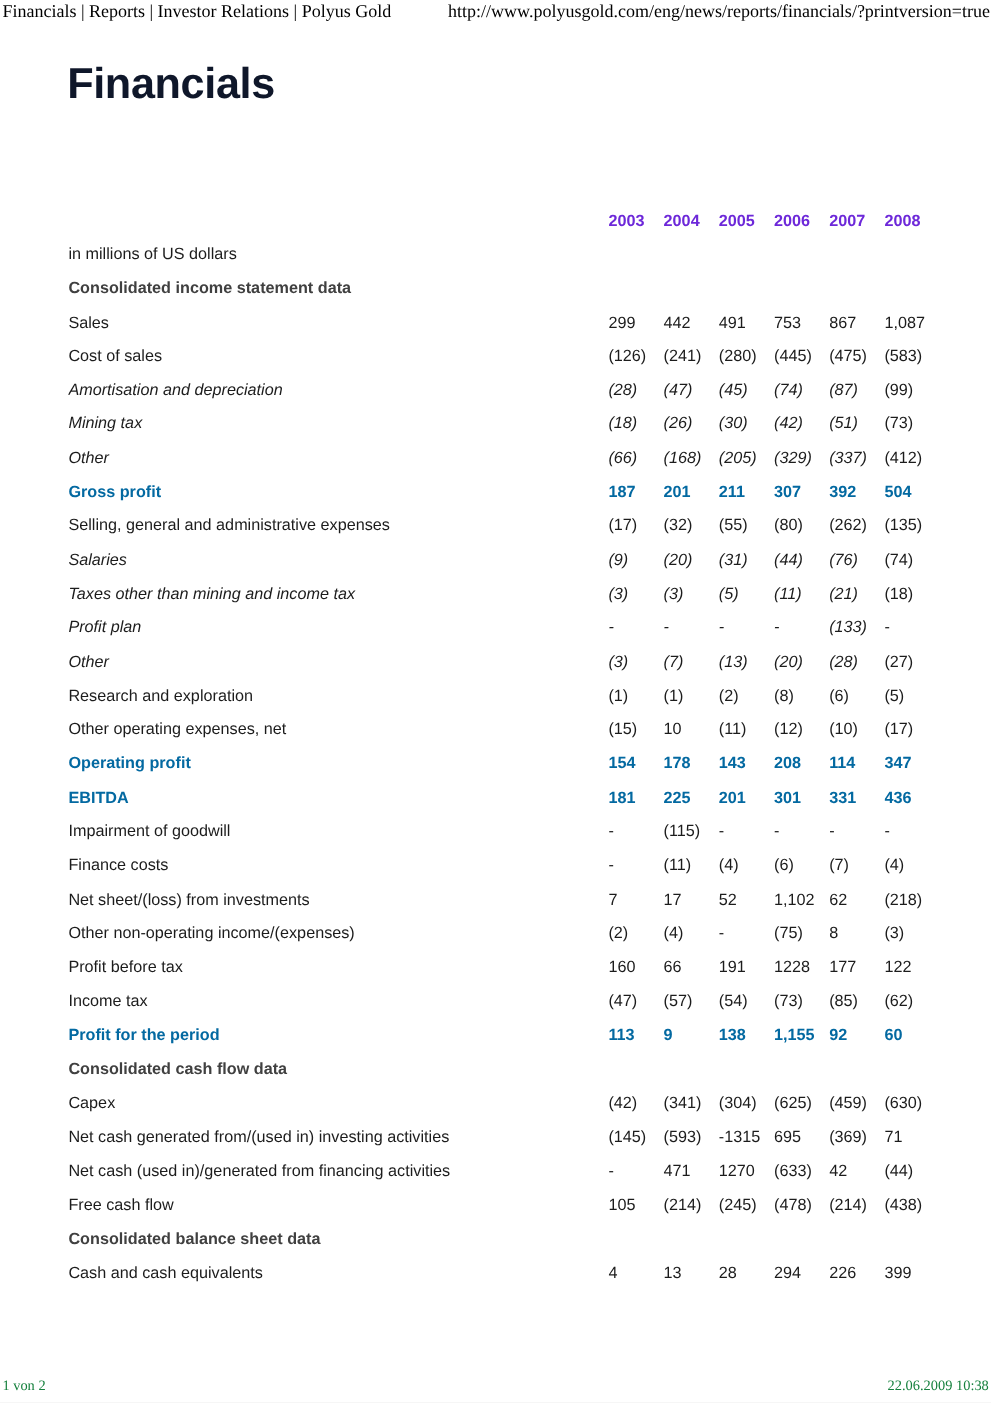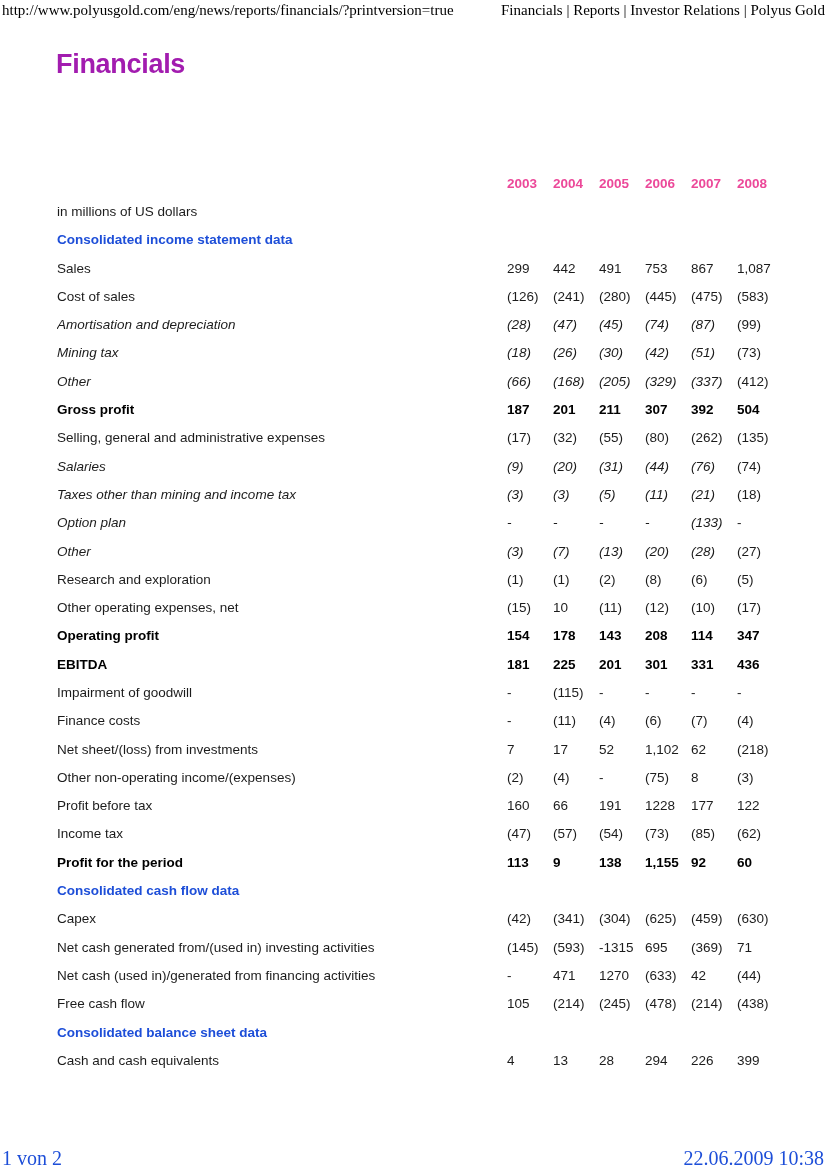--- a/index.html
+++ b/index.html
@@ -22,69 +22,69 @@
     justify-content: space-between;
     font-family: "Liberation Serif", serif;
     font-size: 15px;
     color: #000;
     white-space: nowrap;
   }
   .page-title {
     position: absolute;
     left: 56px;
     top: 49px;
-    font-size: 27px;
+    font-size: 36px;
     font-weight: bold;
     letter-spacing: -0.3px;
-    color: #a21caf;
+    color: #0f172a;
   }
   .fin-table {
     position: absolute;
     left: 57px;
     top: 169px;
     border-collapse: collapse;
     table-layout: fixed;
     font-size: 13.5px;
     color: #1c1c1c;
   }
   .fin-table td {
     height: 28.3px;
     vertical-align: middle;
     padding: 0;
     white-space: nowrap;
     overflow: hidden;
   }
   .c-label { width: 450px; }
   .c-val { width: 46px; }
   .c-val-last { width: 64px; }
-  .years-row td { font-weight: bold; color: #ec4899; }
-  .row-section td { font-weight: bold; color: #1d4ed8; }
-  .row-bold td { font-weight: bold; color: #000000; }
+  .years-row td { font-weight: bold; color: #6d28d9; }
+  .row-section td { font-weight: bold; color: #404040; }
+  .row-bold td { font-weight: bold; color: #0369a1; }
   .row-italic td { font-style: italic; }
   .row-italic td:last-child { font-style: normal; }
   .print-footer {
     position: absolute;
     left: 2px;
     right: 2px;
     top: 1147px;
     display: flex;
     justify-content: space-between;
     font-family: "Liberation Serif", serif;
-    font-size: 20px;
-    color: #1d4ed8;
+    font-size: 12px;
+    color: #15803d;
   }
 </style>
 </head>
 <body>
 
 <div class="page">
 
   <div class="print-header">
+    <span>Financials | Reports | Investor Relations | Polyus Gold</span>
     <span>http://www.polyusgold.com/eng/news/reports/financials/?printversion=true</span>
-    <span>Financials | Reports | Investor Relations | Polyus Gold</span>
   </div>
 
   <h1 class="page-title">Financials</h1>
 
   <table class="fin-table">
     <colgroup>
       <col class="c-label">
       <col class="c-val">
         <col class="c-val">
         <col class="c-val">
@@ -189,21 +189,21 @@
         <tr class="row-italic">
     <td class="label">Taxes other than mining and income tax</td>
     <td class="val">(3)</td>
     <td class="val">(3)</td>
     <td class="val">(5)</td>
     <td class="val">(11)</td>
     <td class="val">(21)</td>
     <td class="val">(18)</td>
   </tr>
         <tr class="row-italic">
-    <td class="label">Option plan</td>
+    <td class="label">Profit plan</td>
     <td class="val">-</td>
     <td class="val">-</td>
     <td class="val">-</td>
     <td class="val">-</td>
     <td class="val">(133)</td>
     <td class="val">-</td>
   </tr>
         <tr class="row-italic">
     <td class="label">Other</td>
     <td class="val">(3)</td>

